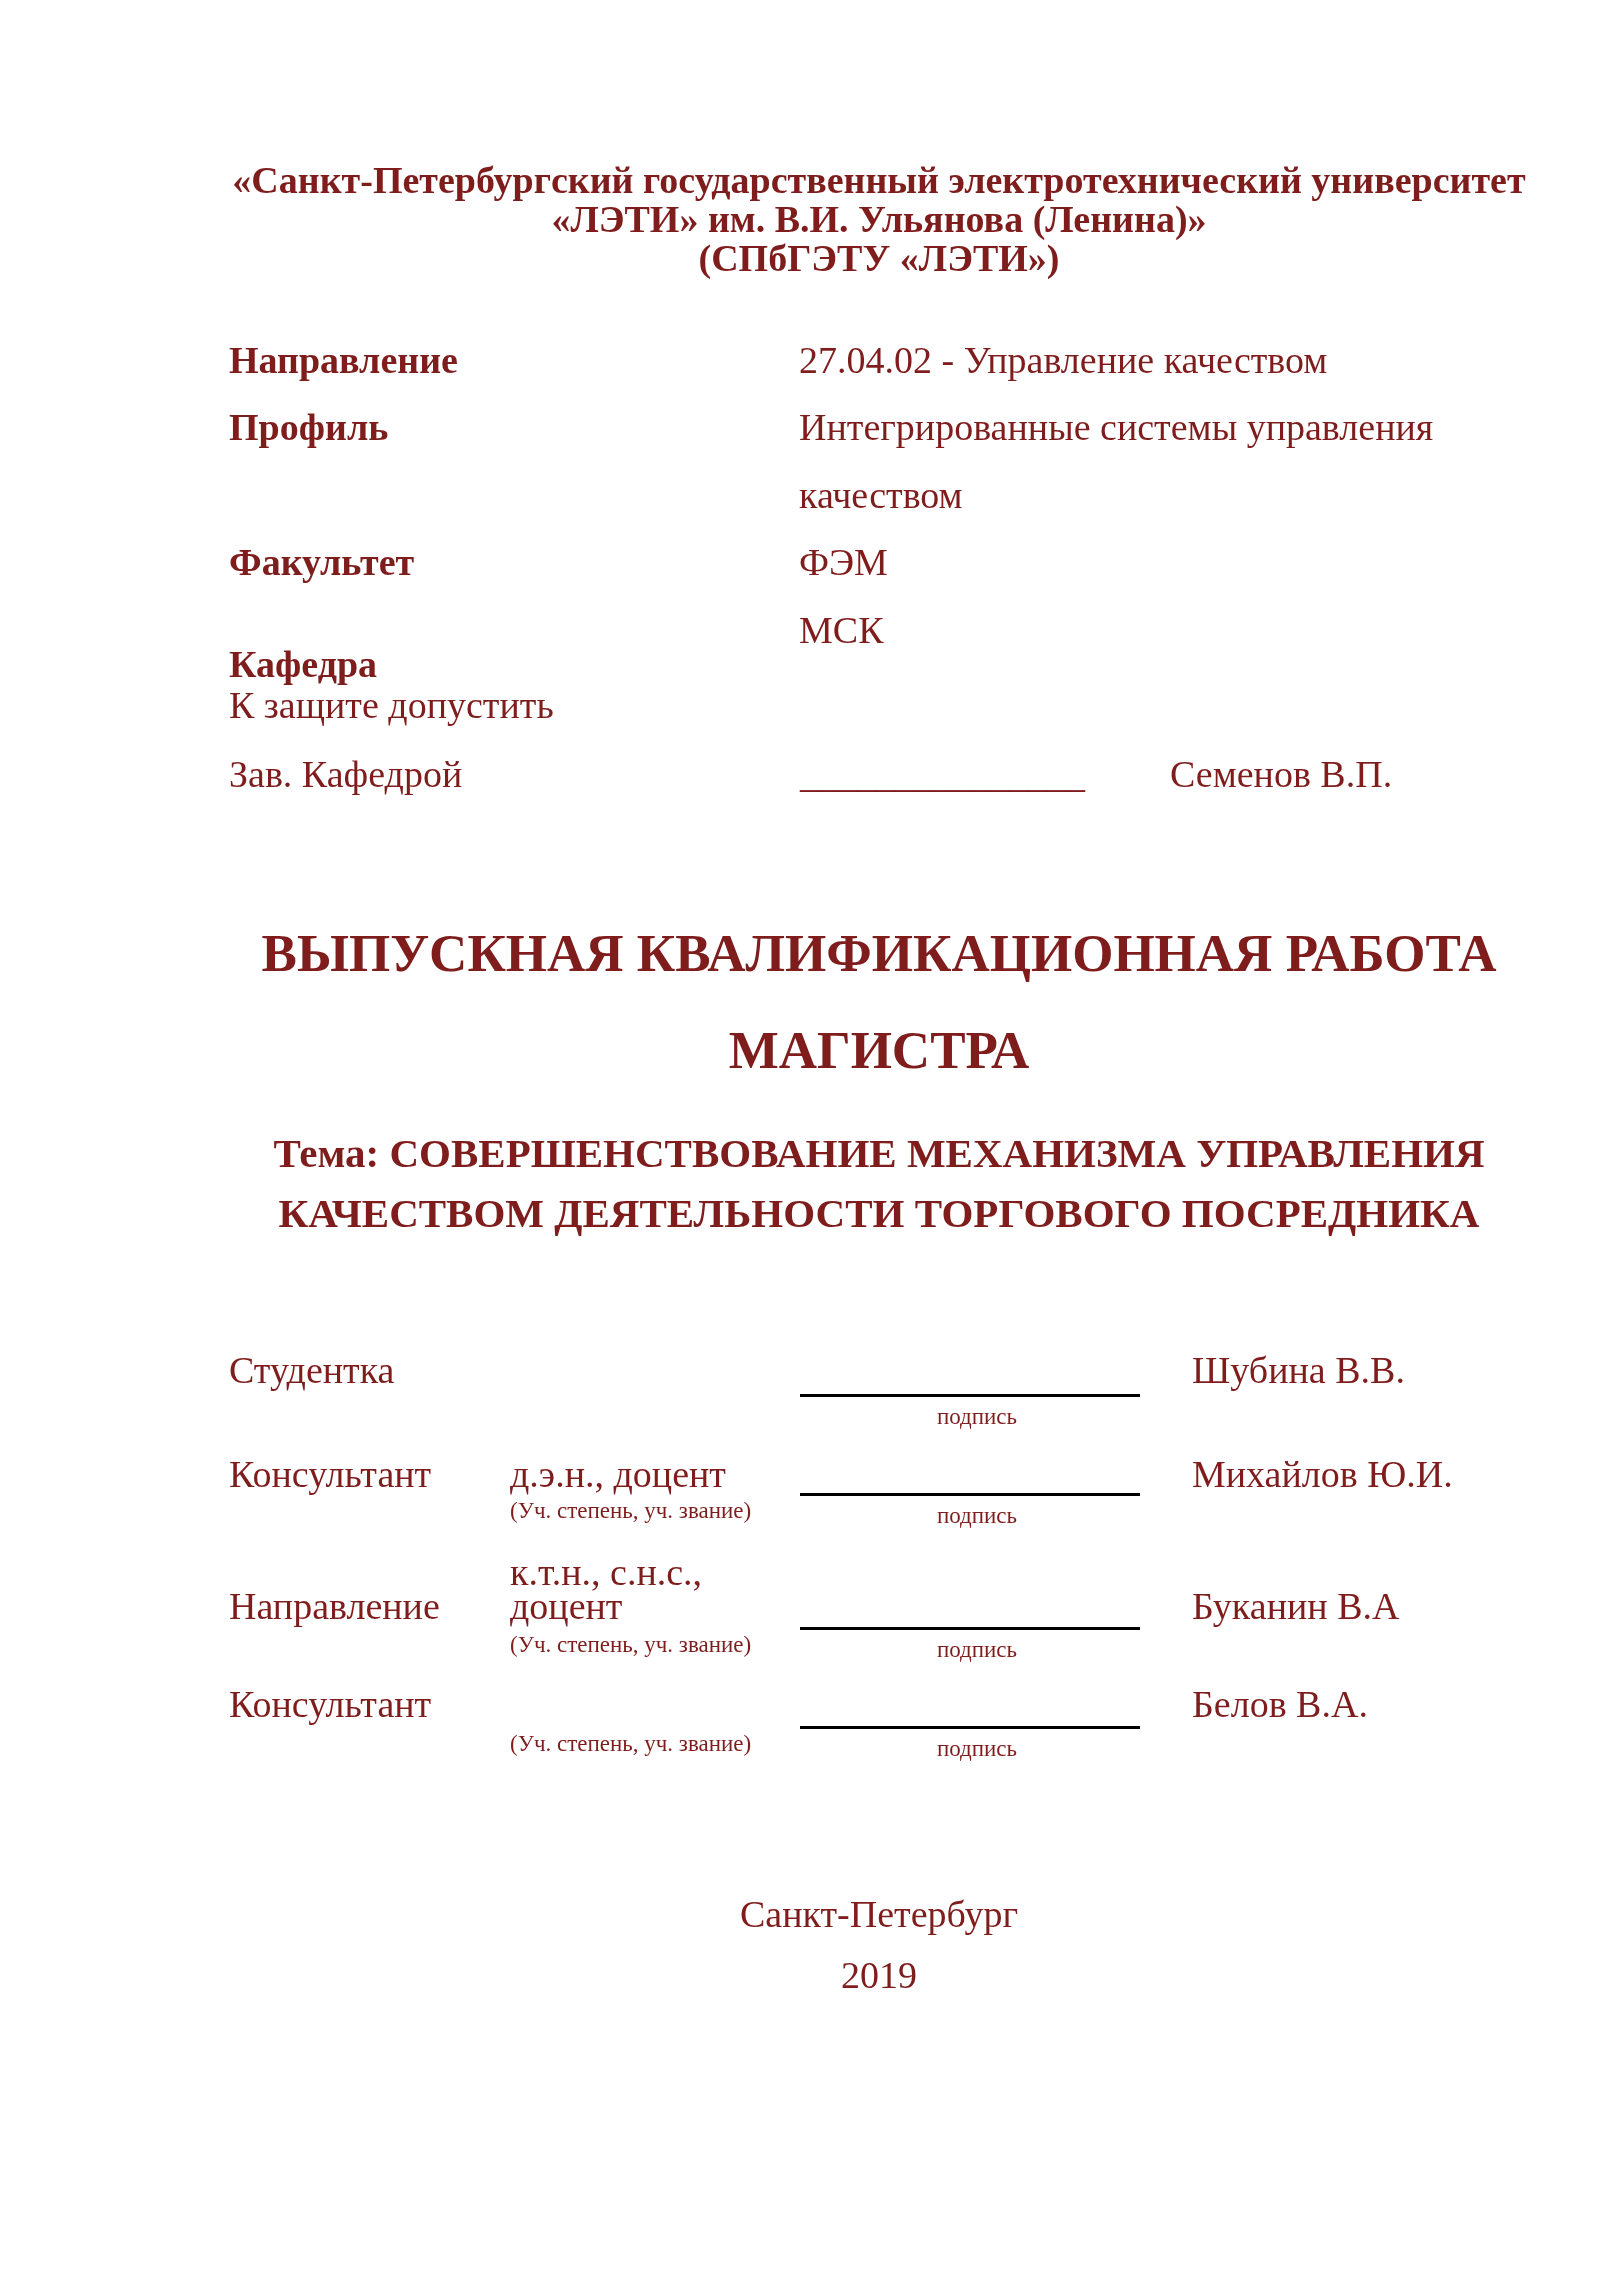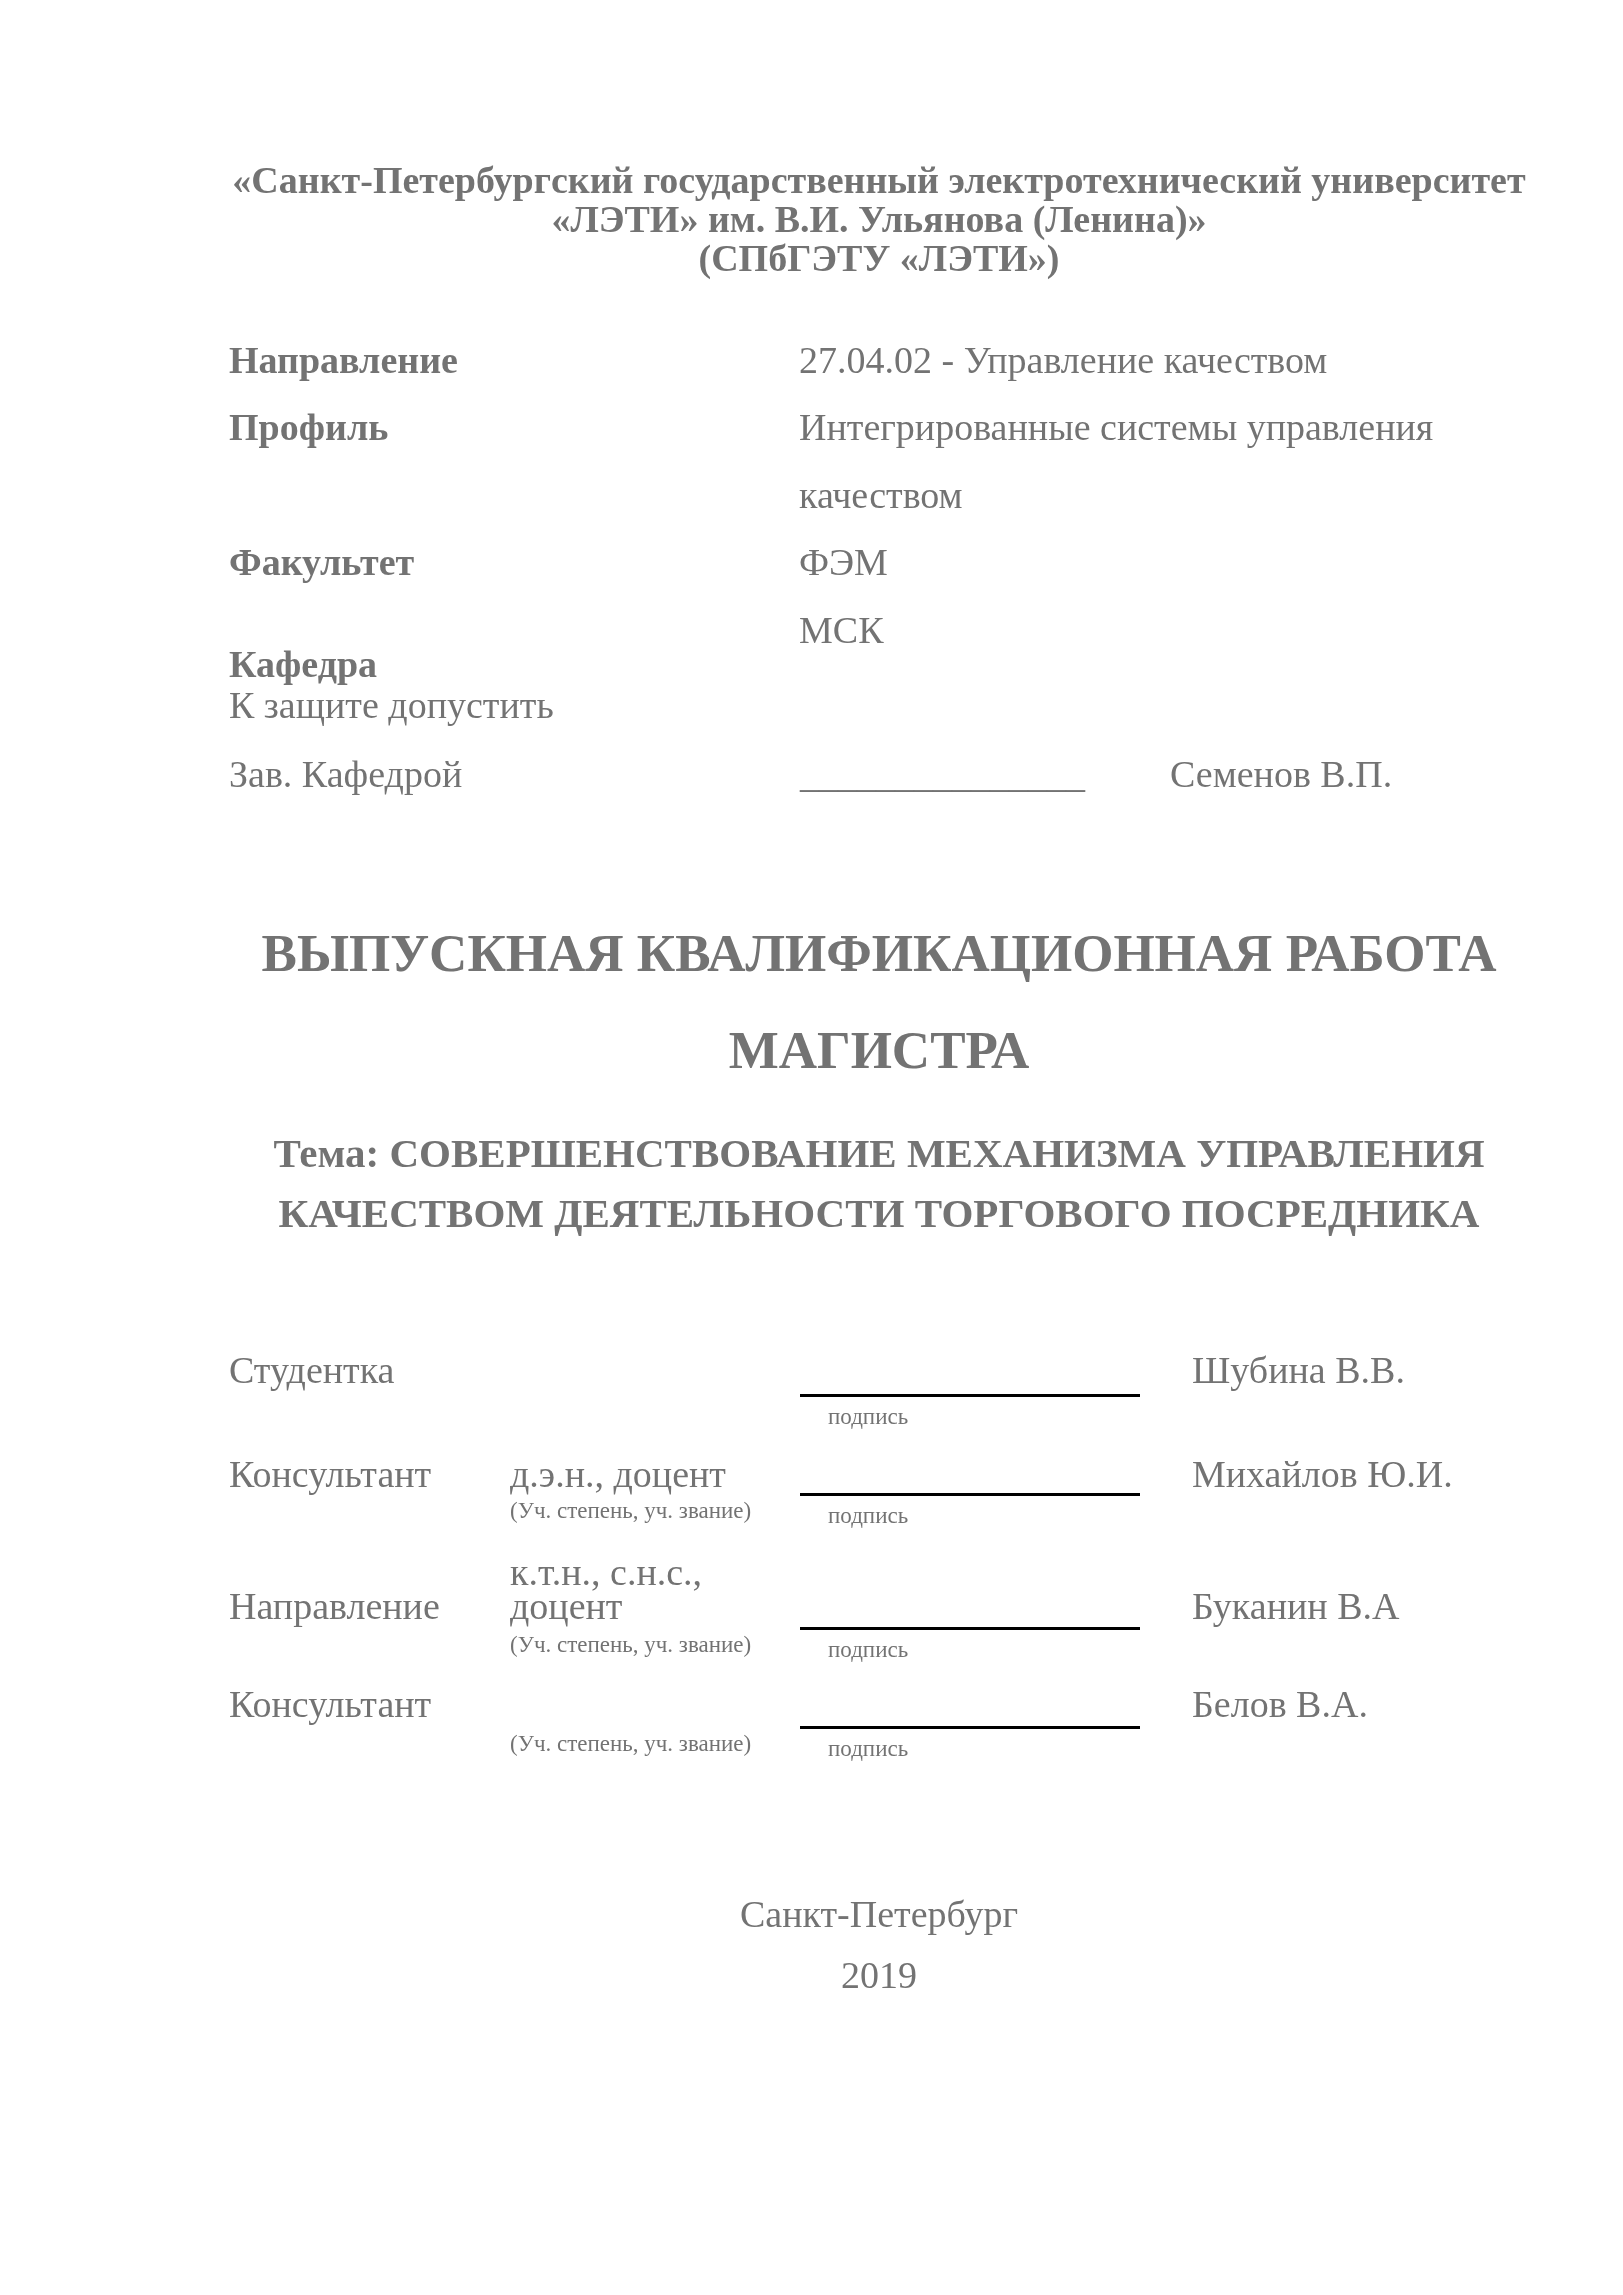--- a/index.html
+++ b/index.html
@@ -1,37 +1,37 @@
 <!DOCTYPE html>
 <html style="font-size:12.6px"><head>
 <meta charset="utf-8">
 <style>
   html, body { margin: 0; padding: 0; background: #ffffff; }
   .page {
     position: relative;
     width: 1623px;
     height: 2295px;
     background: #ffffff;
-    color: #737373;
+    color: #7f1d1d;
     font-family: "Liberation Serif", "DejaVu Serif", serif;
     overflow: hidden;
   }
   .abs { position: absolute; line-height: 1; white-space: nowrap; }
   .t48 { font-size: 38px; }
   .t68 { font-size: 53px; }
   .t52 { font-size: 41px; }
   .t29 { font-size: 23px; }
   .b { font-weight: bold; }
   .i { }
   .ctr { left: 229px; width: 1300px; text-align: center; }
   .lbl { left: 229px; }
   .val { left: 799px; }
   .name { left: 1192px; }
   .degcol { left: 510px; width: 271px; text-align: left; }
-  .sigcol { left: 828px; width: 340px; text-align: left; }
+  .sigcol { left: 807px; width: 340px; text-align: center; }
   .sigline {
     position: absolute;
     left: 800px;
     width: 340px;
     height: 0;
     border-bottom: 3.1px solid #000000;
   }
 </style>
 </head>
 <body>

